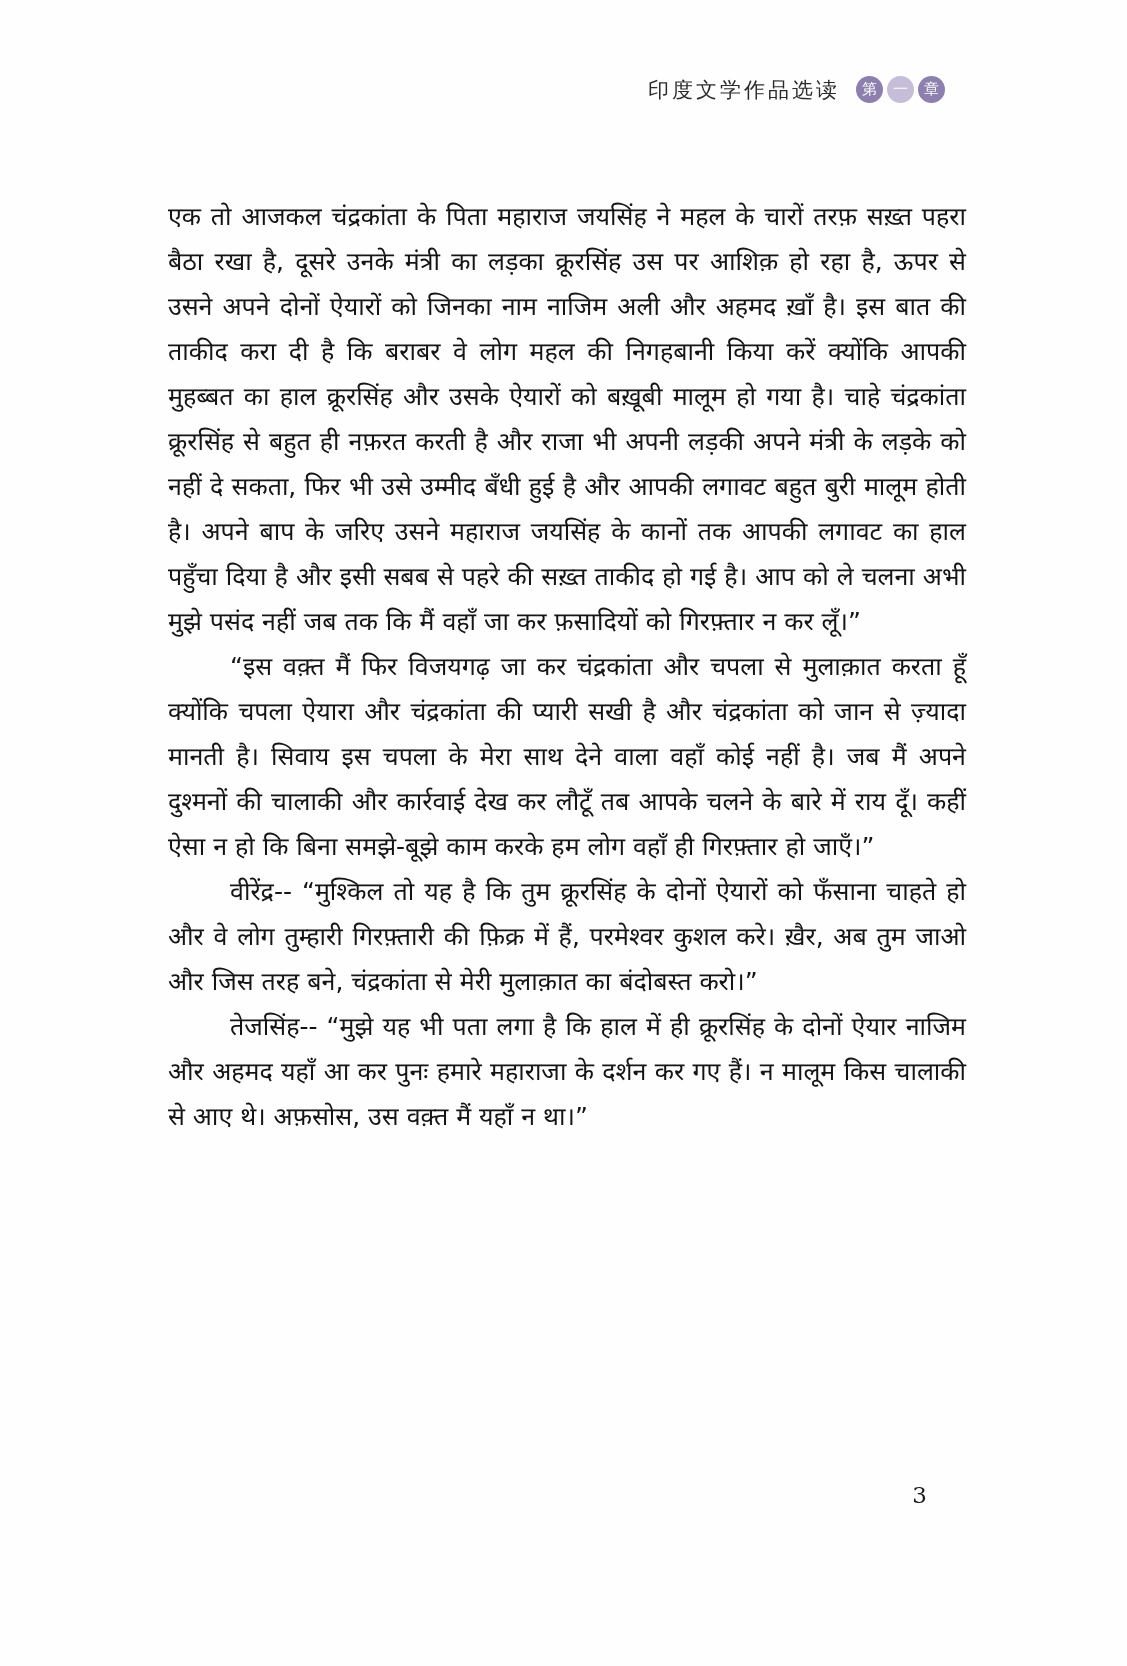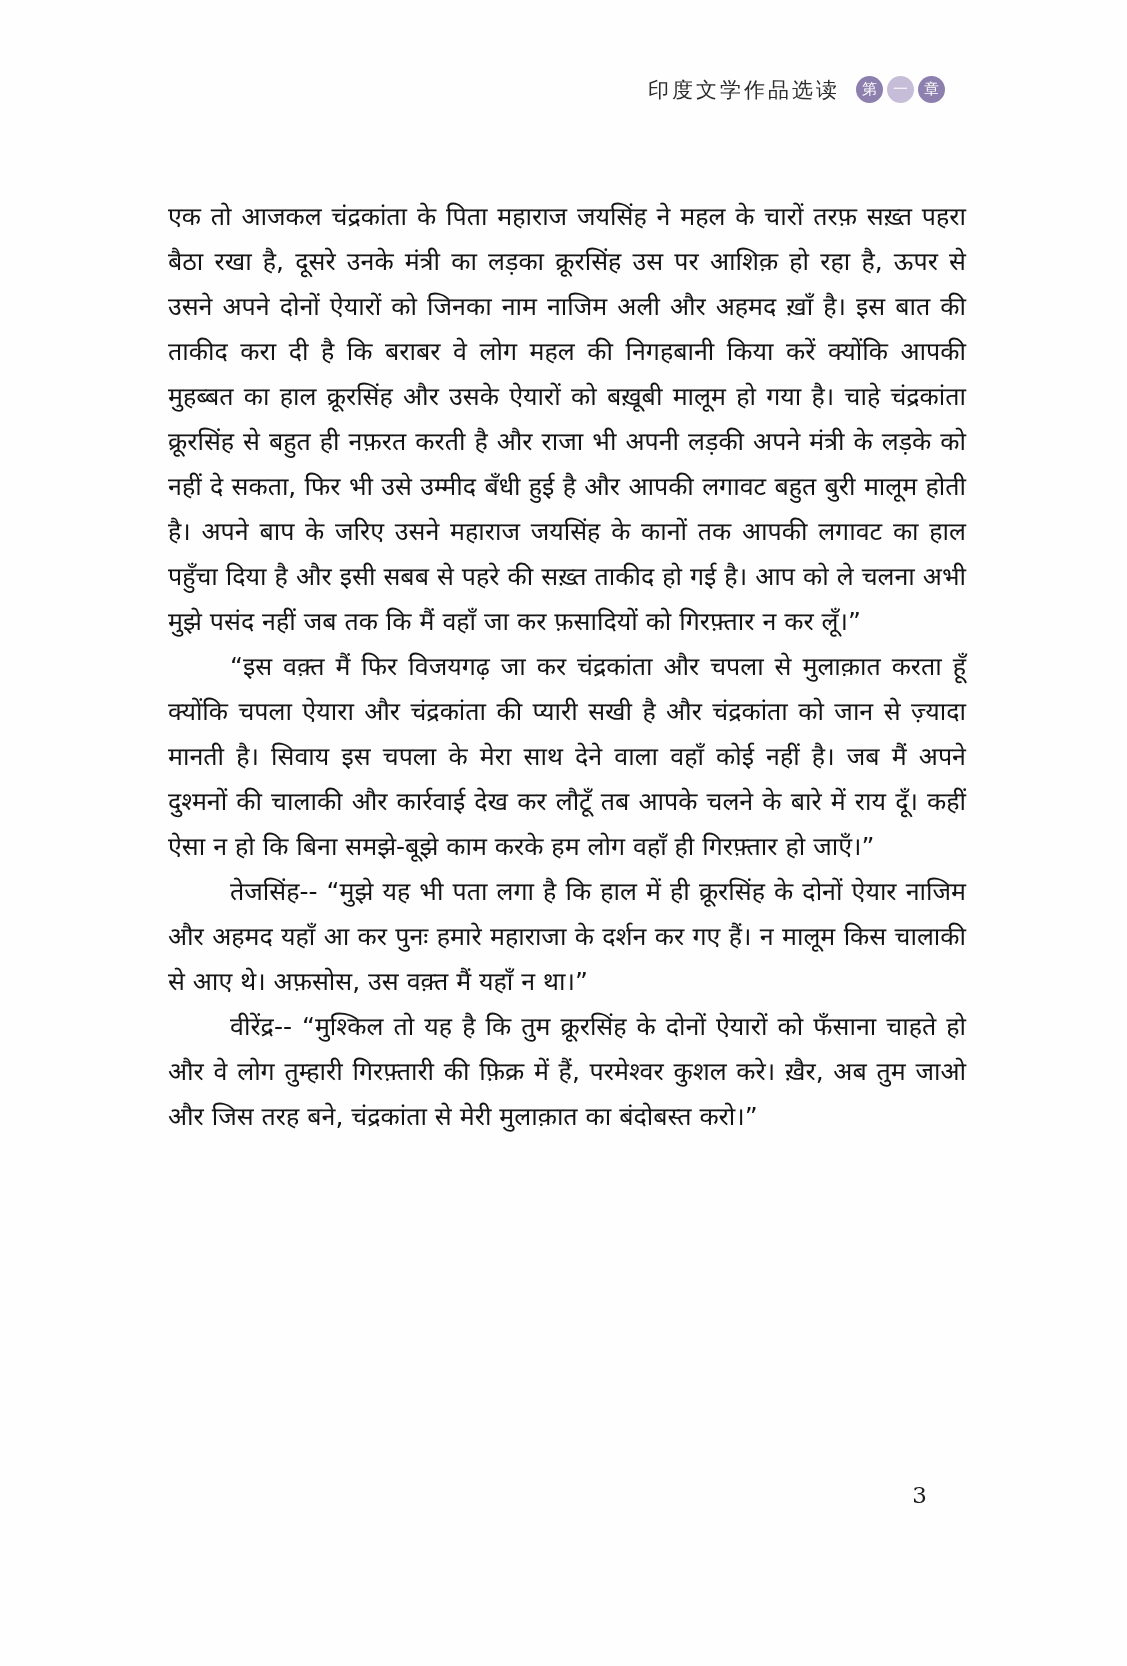--- a/index.html
+++ b/index.html
@@ -85,19 +85,19 @@
     <span class="chapter-badge">
       <span class="badge-circle dark">第</span>
       <span class="badge-circle light">一</span>
       <span class="badge-circle dark">章</span>
     </span>
   </div>
 
   <div class="content">
     <p>एक तो आजकल चंद्रकांता के पिता महाराज जयसिंह ने महल के चारों तरफ़ सख़्त पहरा बैठा रखा है, दूसरे उनके मंत्री का लड़का क्रूरसिंह उस पर आशिक़ हो रहा है, ऊपर से उसने अपने दोनों ऐयारों को जिनका नाम नाजिम अली और अहमद ख़ाँ है। इस बात की ताकीद करा दी है कि बराबर वे लोग महल की निगहबानी किया करें क्योंकि आपकी मुहब्बत का हाल क्रूरसिंह और उसके ऐयारों को बख़ूबी मालूम हो गया है। चाहे चंद्रकांता क्रूरसिंह से बहुत ही नफ़रत करती है और राजा भी अपनी लड़की अपने मंत्री के लड़के को नहीं दे सकता, फिर भी उसे उम्मीद बँधी हुई है और आपकी लगावट बहुत बुरी मालूम होती है। अपने बाप के जरिए उसने महाराज जयसिंह के कानों तक आपकी लगावट का हाल पहुँचा दिया है और इसी सबब से पहरे की सख़्त ताकीद हो गई है। आप को ले चलना अभी मुझे पसंद नहीं जब तक कि मैं वहाँ जा कर फ़सादियों को गिरफ़्तार न कर लूँ।”</p>
     <p class="indent">“इस वक़्त मैं फिर विजयगढ़ जा कर चंद्रकांता और चपला से मुलाक़ात करता हूँ क्योंकि चपला ऐयारा और चंद्रकांता की प्यारी सखी है और चंद्रकांता को जान से ज़्यादा मानती है। सिवाय इस चपला के मेरा साथ देने वाला वहाँ कोई नहीं है। जब मैं अपने दुश्मनों की चालाकी और कार्रवाई देख कर लौटूँ तब आपके चलने के बारे में राय दूँ। कहीं ऐसा न हो कि बिना समझे-बूझे काम करके हम लोग वहाँ ही गिरफ़्तार हो जाएँ।”</p>
+    <p class="indent">वीरेंद्र-- “मुश्किल तो यह है कि तुम क्रूरसिंह के दोनों ऐयारों को फँसाना चाहते हो और वे लोग तुम्हारी गिरफ़्तारी की फ़िक्र में हैं, परमेश्वर कुशल करे। ख़ैर, अब तुम जाओ और जिस तरह बने, चंद्रकांता से मेरी मुलाक़ात का बंदोबस्त करो।”</p>
     <p class="indent">तेजसिंह-- “मुझे यह भी पता लगा है कि हाल में ही क्रूरसिंह के दोनों ऐयार नाजिम और अहमद यहाँ आ कर पुनः हमारे महाराजा के दर्शन कर गए हैं। न मालूम किस चालाकी से आए थे। अफ़सोस, उस वक़्त मैं यहाँ न था।”</p>
-    <p class="indent">वीरेंद्र-- “मुश्किल तो यह है कि तुम क्रूरसिंह के दोनों ऐयारों को फँसाना चाहते हो और वे लोग तुम्हारी गिरफ़्तारी की फ़िक्र में हैं, परमेश्वर कुशल करे। ख़ैर, अब तुम जाओ और जिस तरह बने, चंद्रकांता से मेरी मुलाक़ात का बंदोबस्त करो।”</p>
   </div>
 
   <div class="page-number">3</div>
 
 </div>
 
 </body></html>

